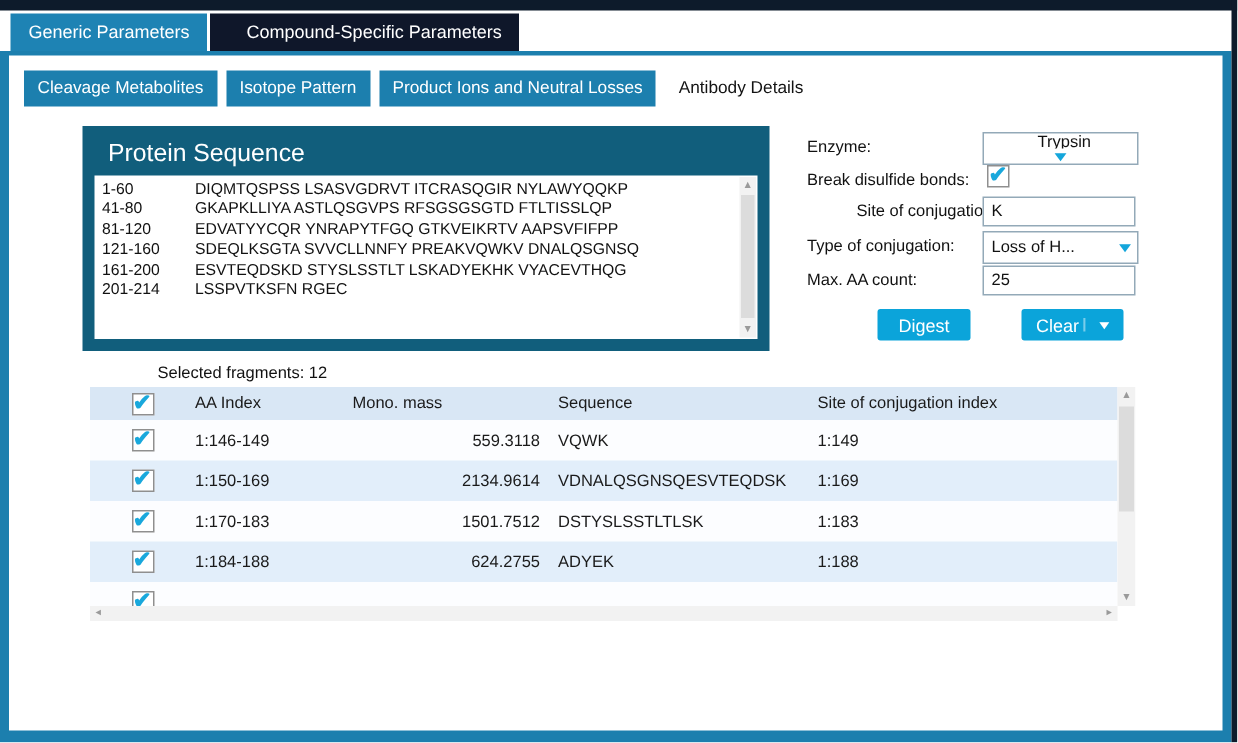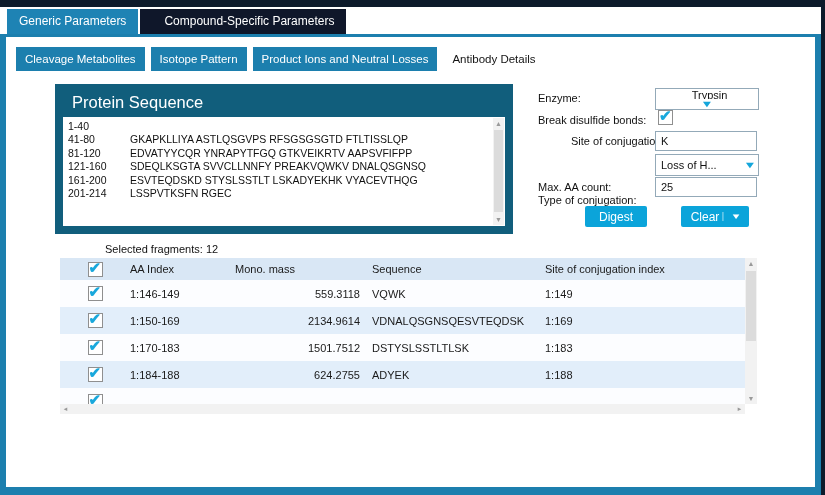--- a/index.html
+++ b/index.html
@@ -105,21 +105,22 @@
         <div class="sub-tab">Isotope Pattern</div>
         <div class="sub-tab">Product Ions and Neutral Losses</div>
         <div class="sub-tab active">Antibody Details</div>
       </div>
 
       <div class="protein-panel">
         <div class="protein-title">Protein Sequence</div>
         <div class="protein-list">
           <div class="protein-rows">
             <div class="protein-row">
-              <span class="protein-range">1-40</span>
+              <span class="protein-range">1-60</span>
+              <span class="protein-seq">DIQMTQSPSS LSASVGDRVT ITCRASQGIR NYLAWYQQKP</span>
             </div>
             <div class="protein-row">
               <span class="protein-range">41-80</span>
               <span class="protein-seq">GKAPKLLIYA ASTLQSGVPS RFSGSGSGTD FTLTISSLQP</span>
             </div>
             <div class="protein-row">
               <span class="protein-range">81-120</span>
               <span class="protein-seq">EDVATYYCQR YNRAPYTFGQ GTKVEIKRTV AAPSVFIFPP</span>
             </div>
             <div class="protein-row">
@@ -148,21 +149,21 @@
         <span class="val">Trypsin</span>
         <span class="chev">▼</span>
       </div>
 
       <div class="form-label" style="left:532px; top:77px;">Break disulfide bonds:</div>
       <span class="checkbox cb-abs checked" style="left:652px; top:73px;"></span>
 
       <div class="form-label" style="left:532px; top:98px;margin-left:33px;">Site of conjugation:</div>
       <input class="tinput" style="left: 649px; top: 94px;" value="K">
 
-      <div class="form-label" style="left:532px; top:121px;margin-top:36px;">Type of conjugation:</div>
+      <div class="form-label" style="left:532px; top:121px;">Type of conjugation:</div>
       <div class="combo" style="left:649px; top:117px;">
         <span class="val">Loss of H...</span>
         <span class="chev">▼</span>
       </div>
 
       <div class="form-label" style="left:532px; top:144px;">Max. AA count:</div>
       <input class="tinput" style="left: 649px; top: 140px;" value="25">
 
       <button class="btn" style="left:579px; top:169px; width:62px;">
         <span>Digest</span>

